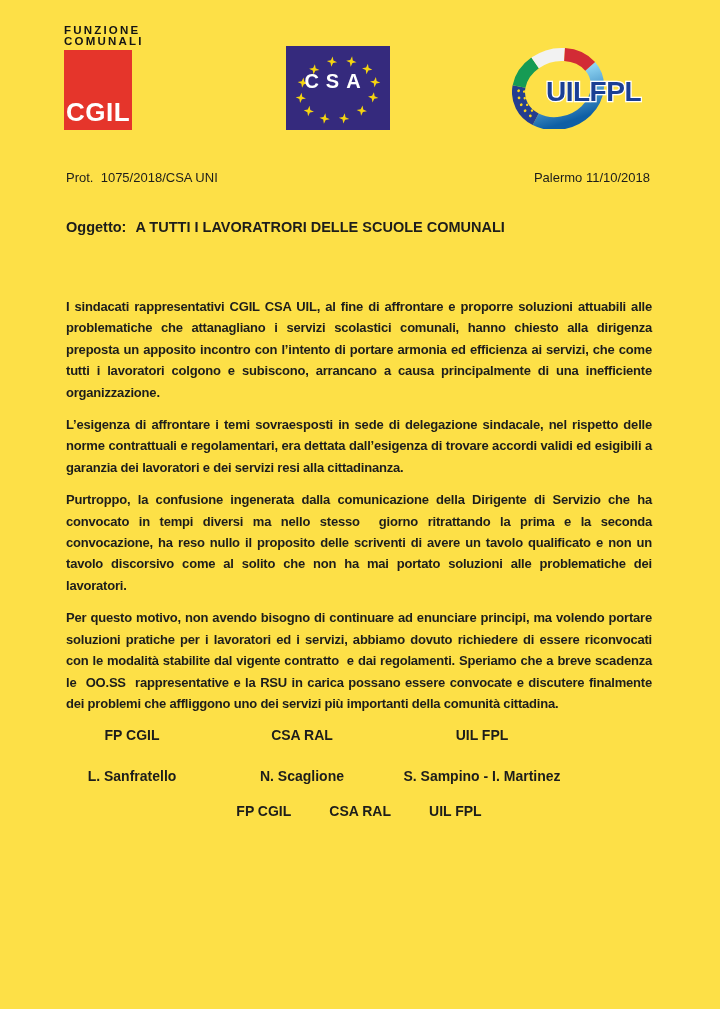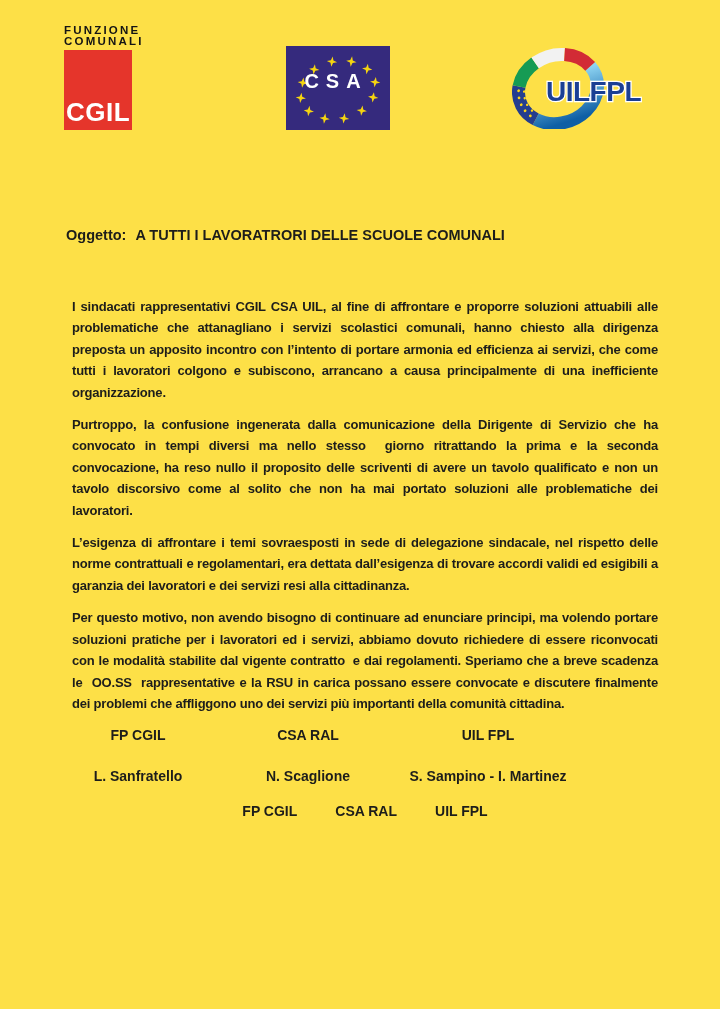--- a/index.html
+++ b/index.html
@@ -30,27 +30,27 @@
   .csa-logo { position:absolute; left:286px; top:46px; }
   .uilfpl-logo { position:absolute; left:512px; top:45px; }
 
   
   .prot-row {
     position:absolute; top:170px; left:66px; right:70px;
     display:flex; justify-content:space-between;
     font-size:13px;
   }
   .subject-row {
-    position:absolute; top:227px; left:66px;
+    position:absolute; top:219px; left:66px;
     font-size:14.5px; font-weight:bold;
   }
   .subject-row .subject-text { margin-left:9px; }
 
   
-  .flow { position:absolute; top:296px; left:72px; width:586px; }
+  .flow { position:absolute; top:296px; left:66px; width:586px; }
   .para {
     margin:0 0 11px 0;
     font-size:13px; font-weight:bold;
     line-height:21.4px; letter-spacing:-0.2px;
     text-align:justify; white-space:pre-wrap;
   }
   .closing {
     margin:0 0 9px 0;
     font-size:13px; font-weight:bold; line-height:21.4px;
   }
@@ -128,29 +128,33 @@
         <circle cx="8" cy="33.5" r="1.4"></circle>
         <circle cx="14.6" cy="56.5" r="1.2"></circle>
         <circle cx="11.8" cy="49.5" r="1.2"></circle>
         <circle cx="11.5" cy="42.5" r="1.2"></circle>
         <circle cx="13" cy="36" r="1.2"></circle>
       </g>
     </g>
     <text x="34" y="56" font-size="28" font-weight="bold" letter-spacing="-0.5" stroke="#ffffff" stroke-width="2.5" paint-order="stroke" fill="#1b3f94">UILFPL</text>
   </svg>
 
+  <div class="prot-row">
+    <span class="pre">Prot.  1075/2018/CSA UNI</span>
+    <span>Palermo 11/10/2018</span>
+  </div>
 
   <div class="subject-row">
     <span>Oggetto:</span><span class="subject-text">A TUTTI I LAVORATRORI DELLE SCUOLE COMUNALI</span>
   </div>
 
   <div class="flow">
     <p class="para">I sindacati rappresentativi CGIL CSA UIL, al fine di affrontare e proporre soluzioni attuabili alle problematiche che attanagliano i servizi scolastici comunali, hanno chiesto alla dirigenza preposta un apposito incontro con l’intento di portare armonia ed efficienza ai servizi, che come tutti i lavoratori colgono e subiscono, arrancano a causa principalmente di una inefficiente organizzazione.</p>
+    <p class="para">L’esigenza di affrontare i temi sovraesposti in sede di delegazione sindacale, nel rispetto delle norme contrattuali e regolamentari, era dettata dall’esigenza di trovare accordi validi ed esigibili a garanzia dei lavoratori e dei servizi resi alla cittadinanza.</p>
     <p class="para">Purtroppo, la confusione ingenerata dalla comunicazione della Dirigente di Servizio che ha convocato in tempi diversi ma nello stesso  giorno ritrattando la prima e la seconda convocazione, ha reso nullo il proposito delle scriventi di avere un tavolo qualificato e non un tavolo discorsivo come al solito che non ha mai portato soluzioni alle problematiche dei lavoratori.</p>
-    <p class="para">L’esigenza di affrontare i temi sovraesposti in sede di delegazione sindacale, nel rispetto delle norme contrattuali e regolamentari, era dettata dall’esigenza di trovare accordi validi ed esigibili a garanzia dei lavoratori e dei servizi resi alla cittadinanza.</p>
     <p class="para">Per questo motivo, non avendo bisogno di continuare ad enunciare principi, ma volendo portare soluzioni pratiche per i lavoratori ed i servizi, abbiamo dovuto richiedere di essere riconvocati con le modalità stabilite dal vigente contratto  e dai regolamenti. Speriamo che a breve scadenza le  OO.SS  rappresentative e la RSU in carica possano essere convocate e discutere finalmente dei problemi che affliggono uno dei servizi più importanti della comunità cittadina.</p>
 
     <div class="sig-grid">
       <div class="cell">
         <div class="sig-org">FP CGIL</div>
         <div class="sig-name">L. Sanfratello</div>
       </div>
       <div class="cell">
         <div class="sig-org">CSA RAL</div>
         <div class="sig-name">N. Scaglione</div>

